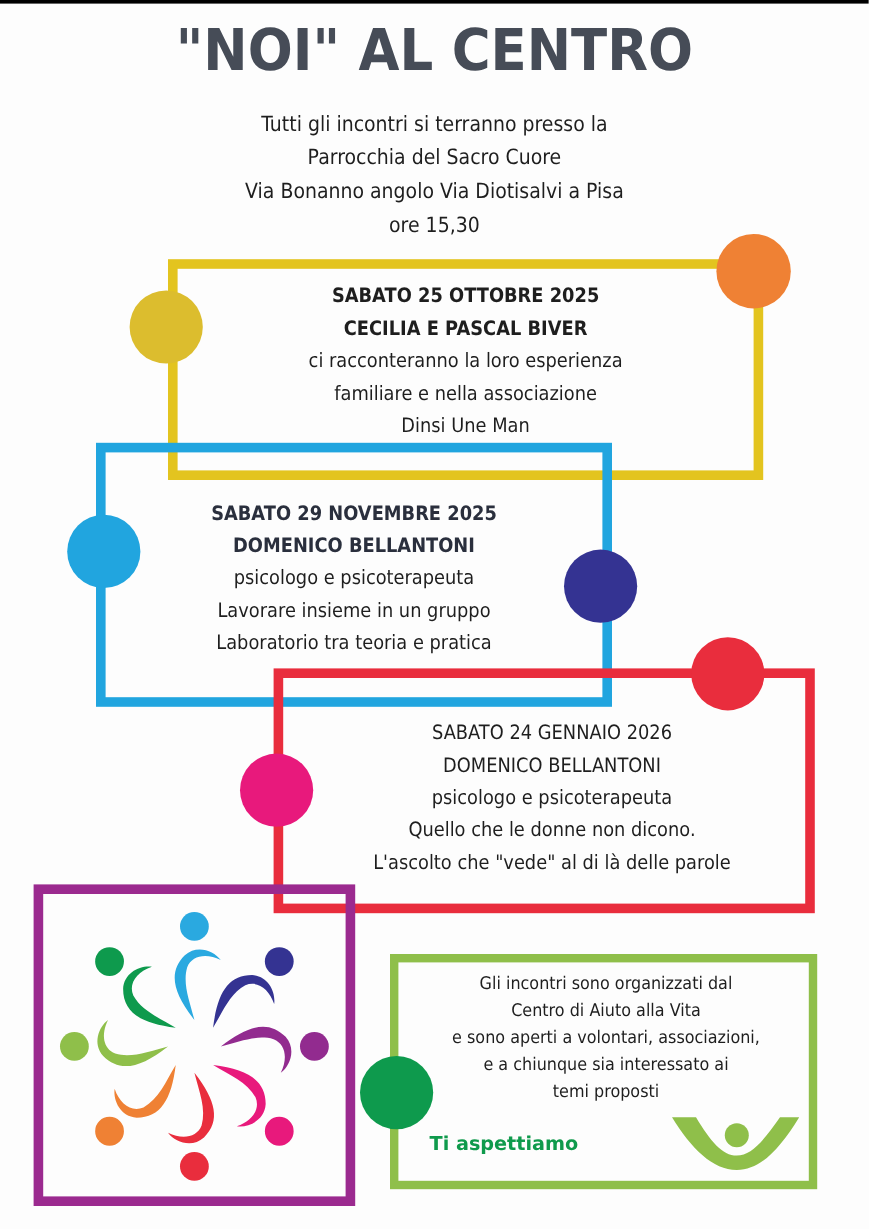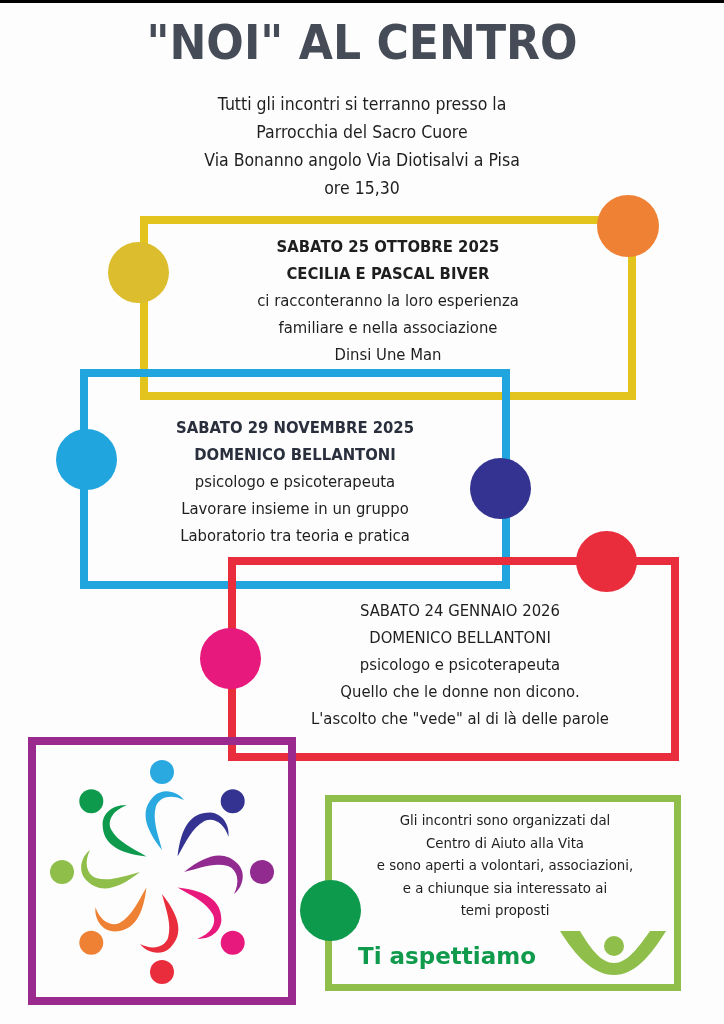--- a/index.html
+++ b/index.html
@@ -27,21 +27,21 @@
   .ev-text {
     position: absolute; text-align: center; font-size: 16.5px; line-height: 27px;
     transform: scaleX(0.9); transform-origin: center; white-space: nowrap;
   }
   .ev-text .b { font-weight: bold; }
   .info-text {
     position: absolute; text-align: center; font-size: 14.5px; line-height: 22.5px;
     transform: scaleX(0.92); transform-origin: center; white-space: nowrap;
   }
   .cta {
-    position: absolute; left: 358px; top: 943px; font-weight: bold; font-size: 23px;
+    position: absolute; left: 358px; top: 943px; font-weight: bold; font-size: 16px;
     color: #0f9a4c; white-space: nowrap;
   }
   svg { position: absolute; overflow: visible; }
 </style>
 </head>
 <body>
 
 <div class="topbar"></div>
 
 <div class="title">"NOI" AL CENTRO</div>

